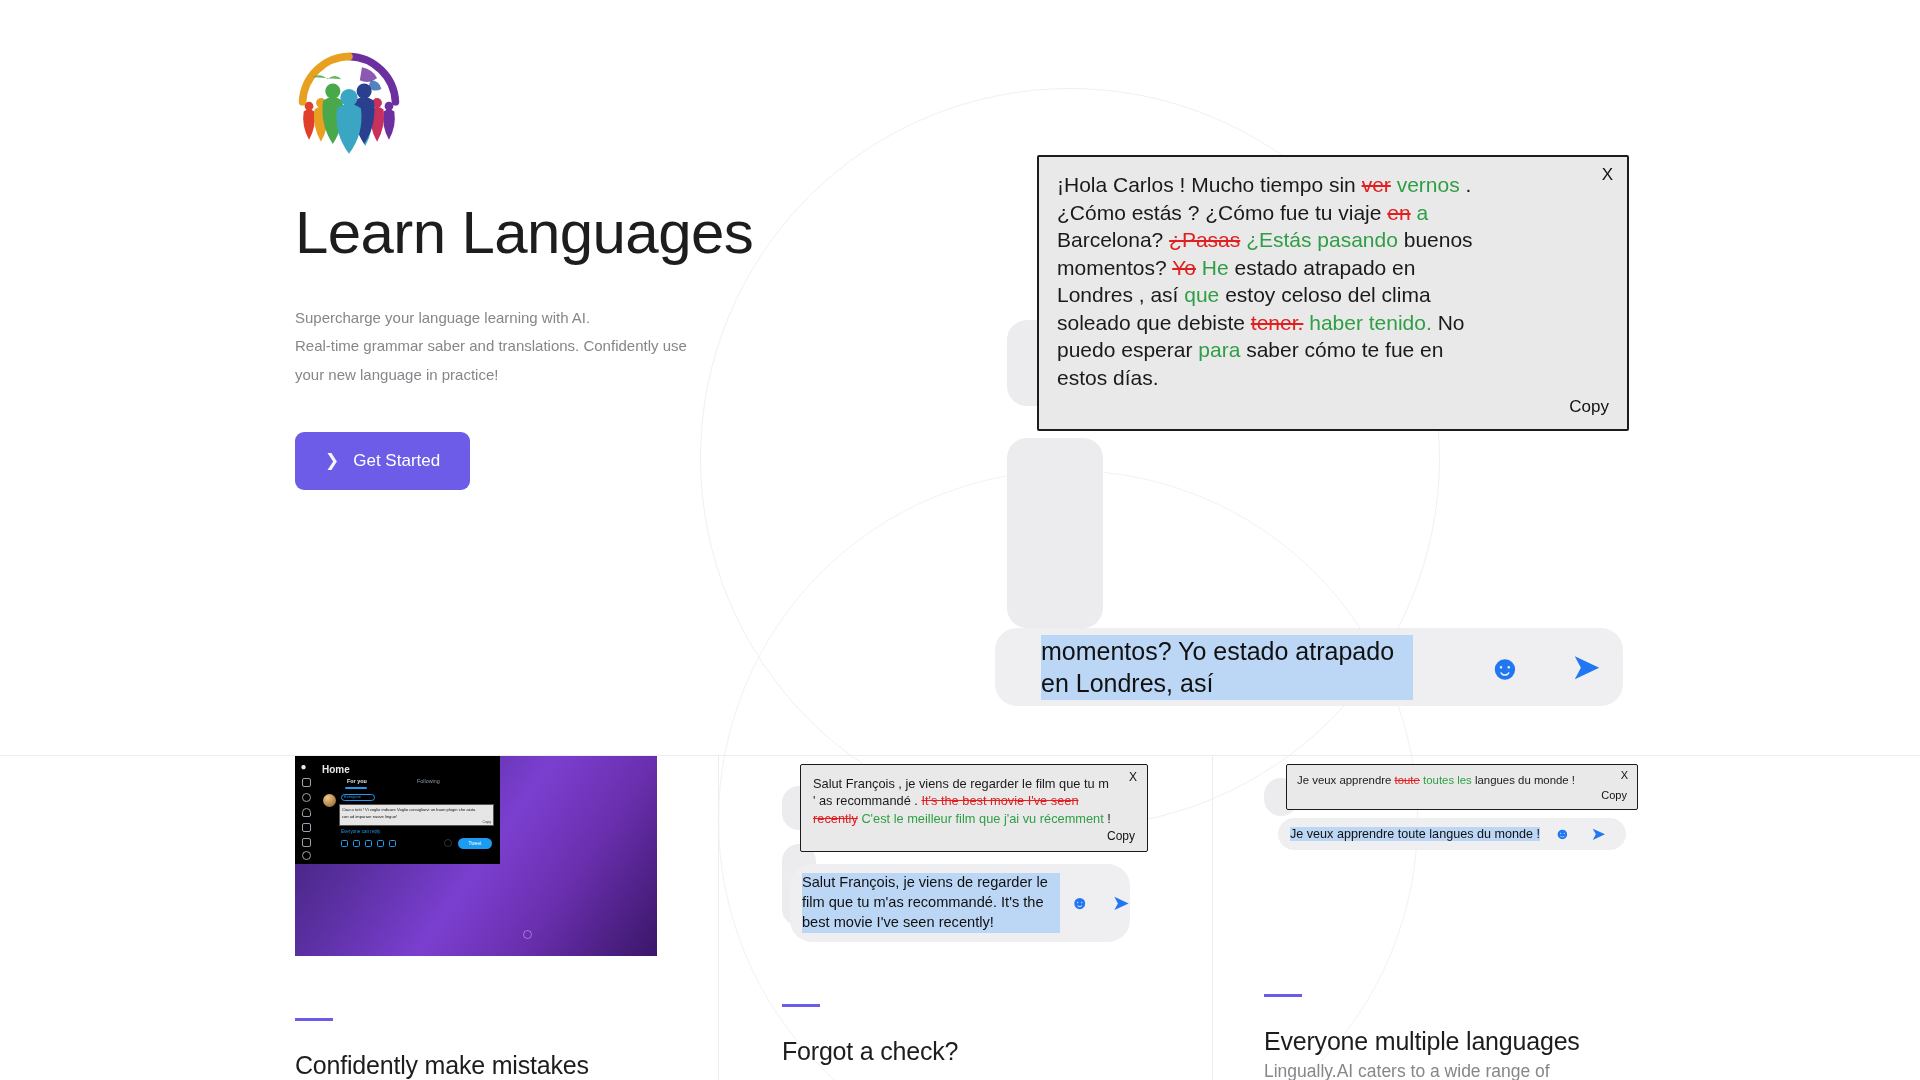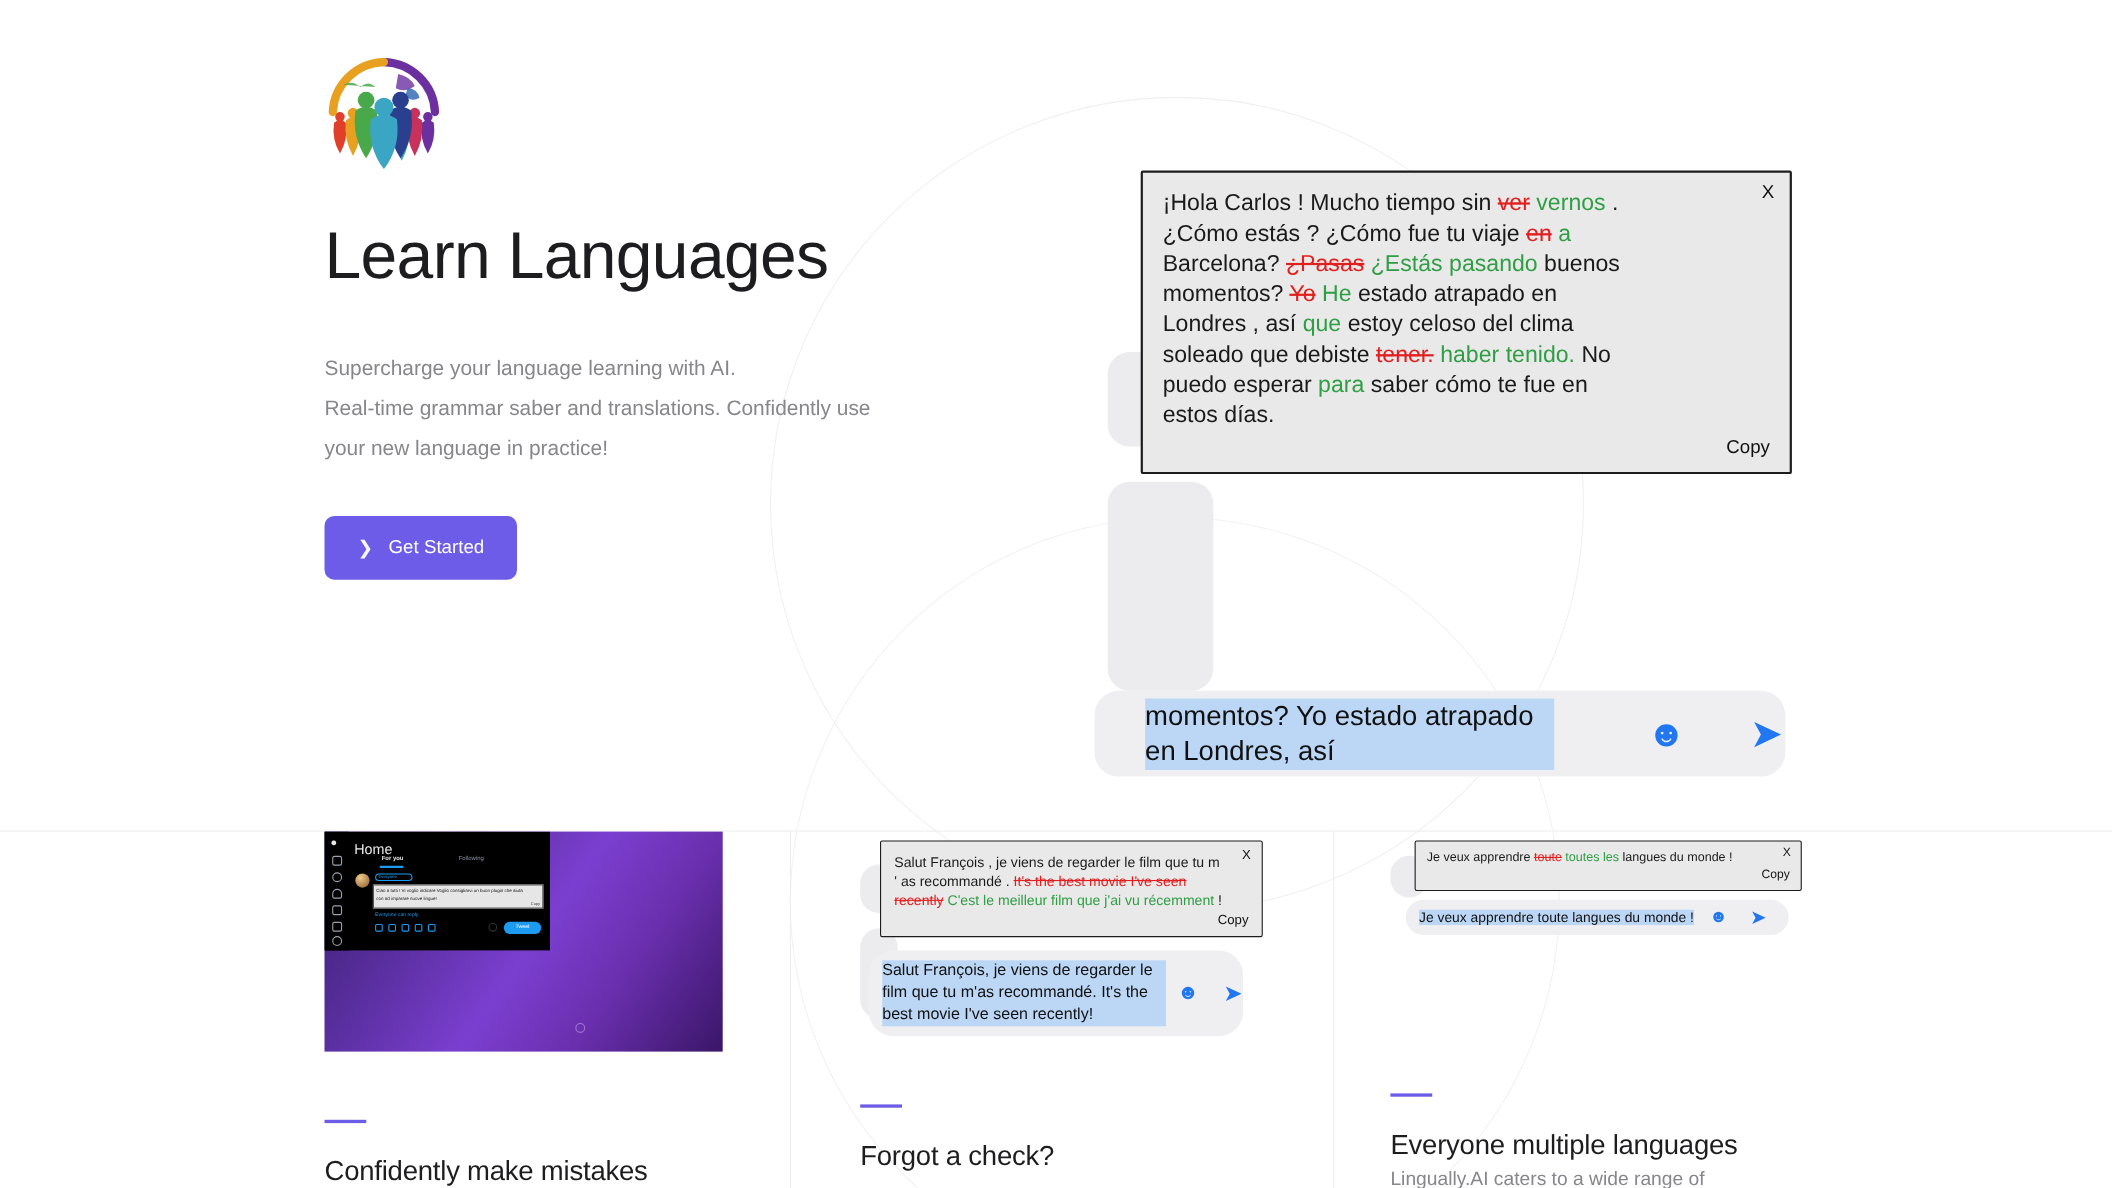--- a/index.html
+++ b/index.html
@@ -33,22 +33,22 @@
     margin-top: 76px;
     font-size: 15.5px; letter-spacing: 3.0px; font-weight: 700;
     color: #6c5ce7;
   }
   .headline {
     margin-top: 40px;
     font-size: 60px; line-height: 1.16; font-weight: 400;
     color: #1d1d1f; letter-spacing: -0.6px;
   }
   .subcopy {
-    margin-top: 50px;
-    font-size: 19px; line-height: 1.92; color: #86868b; font-weight: 400;
+    margin-top: 36px;
+    font-size: 15px; line-height: 1.92; color: #86868b; font-weight: 400;
   }
   .cta {
     margin-top: 42px;
     display: inline-flex; align-items: center; gap: 14px;
     background: #6c5ce7; color: #fff; border: none;
     padding: 0 30px; height: 58px; border-radius: 9px;
     font-size: 17px; font-family: inherit; cursor: pointer;
   }
   .cta .chev { font-size: 17px; line-height: 1; opacity: .95; }
 
@@ -83,21 +83,21 @@
   .send { color:#2176f2; }
 
   
   .hero-chat { position: absolute; left: 995px; top: 130px; width: 640px; height: 470px; }
   .hero-chat .gb1 { left: 12px; top: 190px; width: 96px; height: 86px; }
   .hero-chat .gb2 { left: 12px; top: 308px; width: 96px; height: 190px; }
   .hero-chat .popup { left: 42px; top: 25px; width: 592px; }
   .hero-chat .ptxt { width: 430px; }
   .hero-chat .inputbar {
     left: 0px; top: 498px; width: 628px; height: 78px;
-    padding: 0 0 0 46px; gap: 12px;
+    padding: 0 0 0 46px; gap: 2px;
   }
   .hero-chat .msg { font-size: 25px; line-height: 1.3; width: 372px; }
   .hero-chat .emoji { font-size: 34px; margin-left: 72px; }
   .hero-chat .send { font-size: 36px; margin-left: 46px; }
 
   
   .sep { position:absolute; left:0; top: 755px; width: 1920px; height:1px; background:#ededef; }
   .vdiv { position: absolute; top: 756px; width: 1px; height: 324px; background:#ededef; }
   .vdiv.one { left: 718px; }
   .vdiv.two { left: 1212px; }
@@ -110,21 +110,21 @@
 
   
   .card1 { left: 295px; width: 362px; }
   .shot {
     position:relative; width: 362px; height: 200px; overflow:hidden;
     background: linear-gradient(125deg,#3b1e6e 0%,#5a2fa0 28%,#7b3fd0 52%,#6a2fae 72%,#3a1668 100%);
   }
   .shot .tw { position:absolute; left:0; top:0; width: 205px; height: 108px; background:#000; }
   .shot .twrail { position:absolute; left:0; top:0; width: 22px; height:108px; background:#000; }
   .shot .ic { position:absolute; left:7px; width:9px; height:9px; border:1.1px solid #9aa3ab; border-radius:2px; }
-  .shot .twhome { position:absolute; left:27px; top:8px; font-size:13px; color:#e7e9ea; font-weight:400; }
+  .shot .twhome { position:absolute; left:27px; top:8px; font-size:10px; color:#e7e9ea; font-weight:700; }
   .shot .tab { position:absolute; top:22px; font-size:5.4px; color:#8b98a5; }
   .shot .tab.a { left:52px; color:#e7e9ea; font-weight:700; }
   .shot .tab.b { left:122px; }
   .shot .tabline { position:absolute; left:50px; top:31px; width:22px; height:1.6px; background:#1d9bf0; border-radius:2px; }
   .shot .av { position:absolute; left:28px; top:38px; width:13px; height:13px; border-radius:50%;
               background: radial-gradient(circle at 35% 30%, #f0c98a, #8a5a2a); }
   .shot .pill { position:absolute; left:46px; top:38px; width:34px; height:7px; border:.8px solid #1d9bf0; border-radius:5px; }
   .shot .pillt { position:absolute; left:49px; top:38.4px; font-size:4px; color:#1d9bf0; }
   .shot .pop2 { position:absolute; left:44px; top:48px; width:155px; height:22px; background:#e6e6e6; border:.7px solid #555; }
   .shot .pop2 .l1 { position:absolute; left:2px; top:2px; font-size:4.1px; color:#111; white-space:nowrap; }

